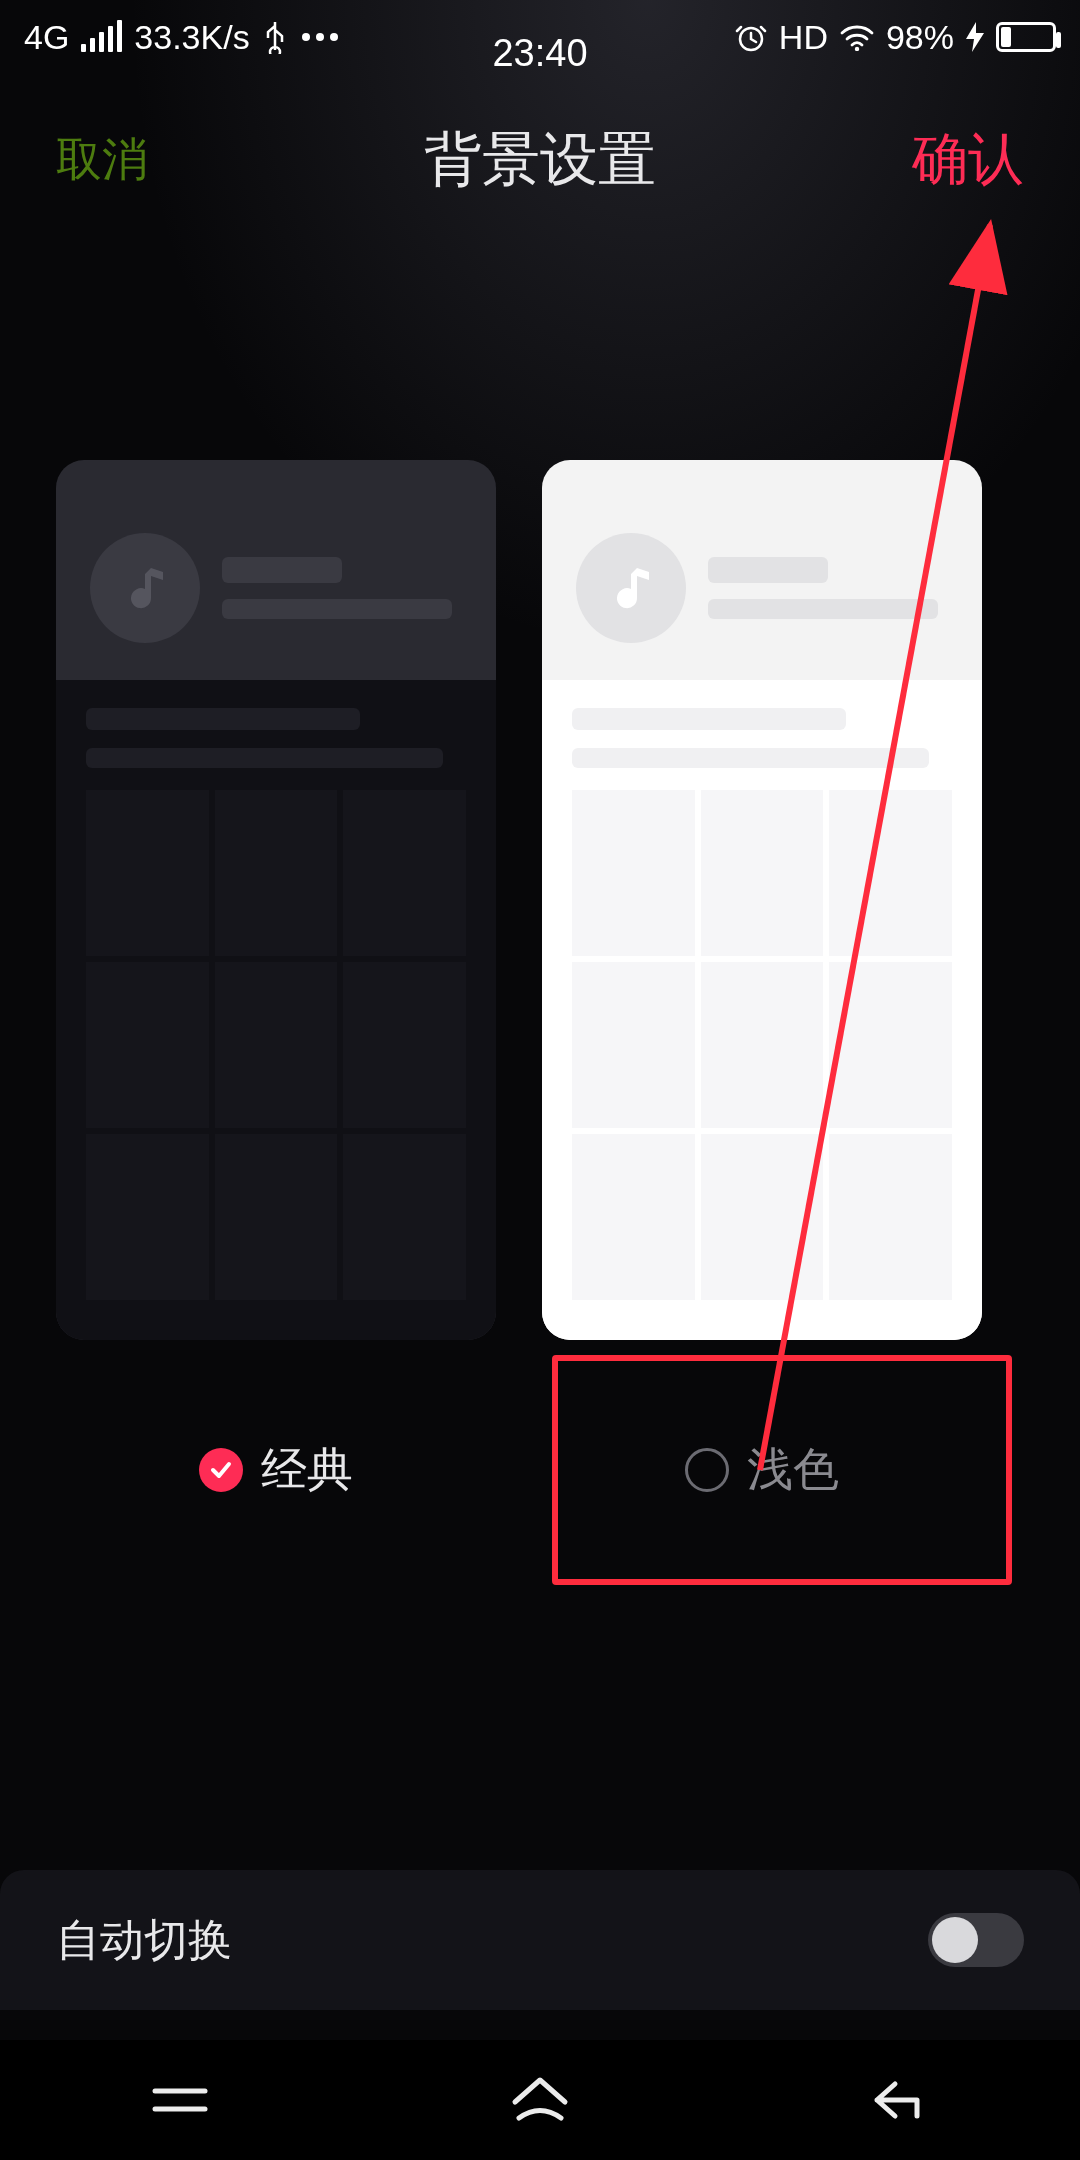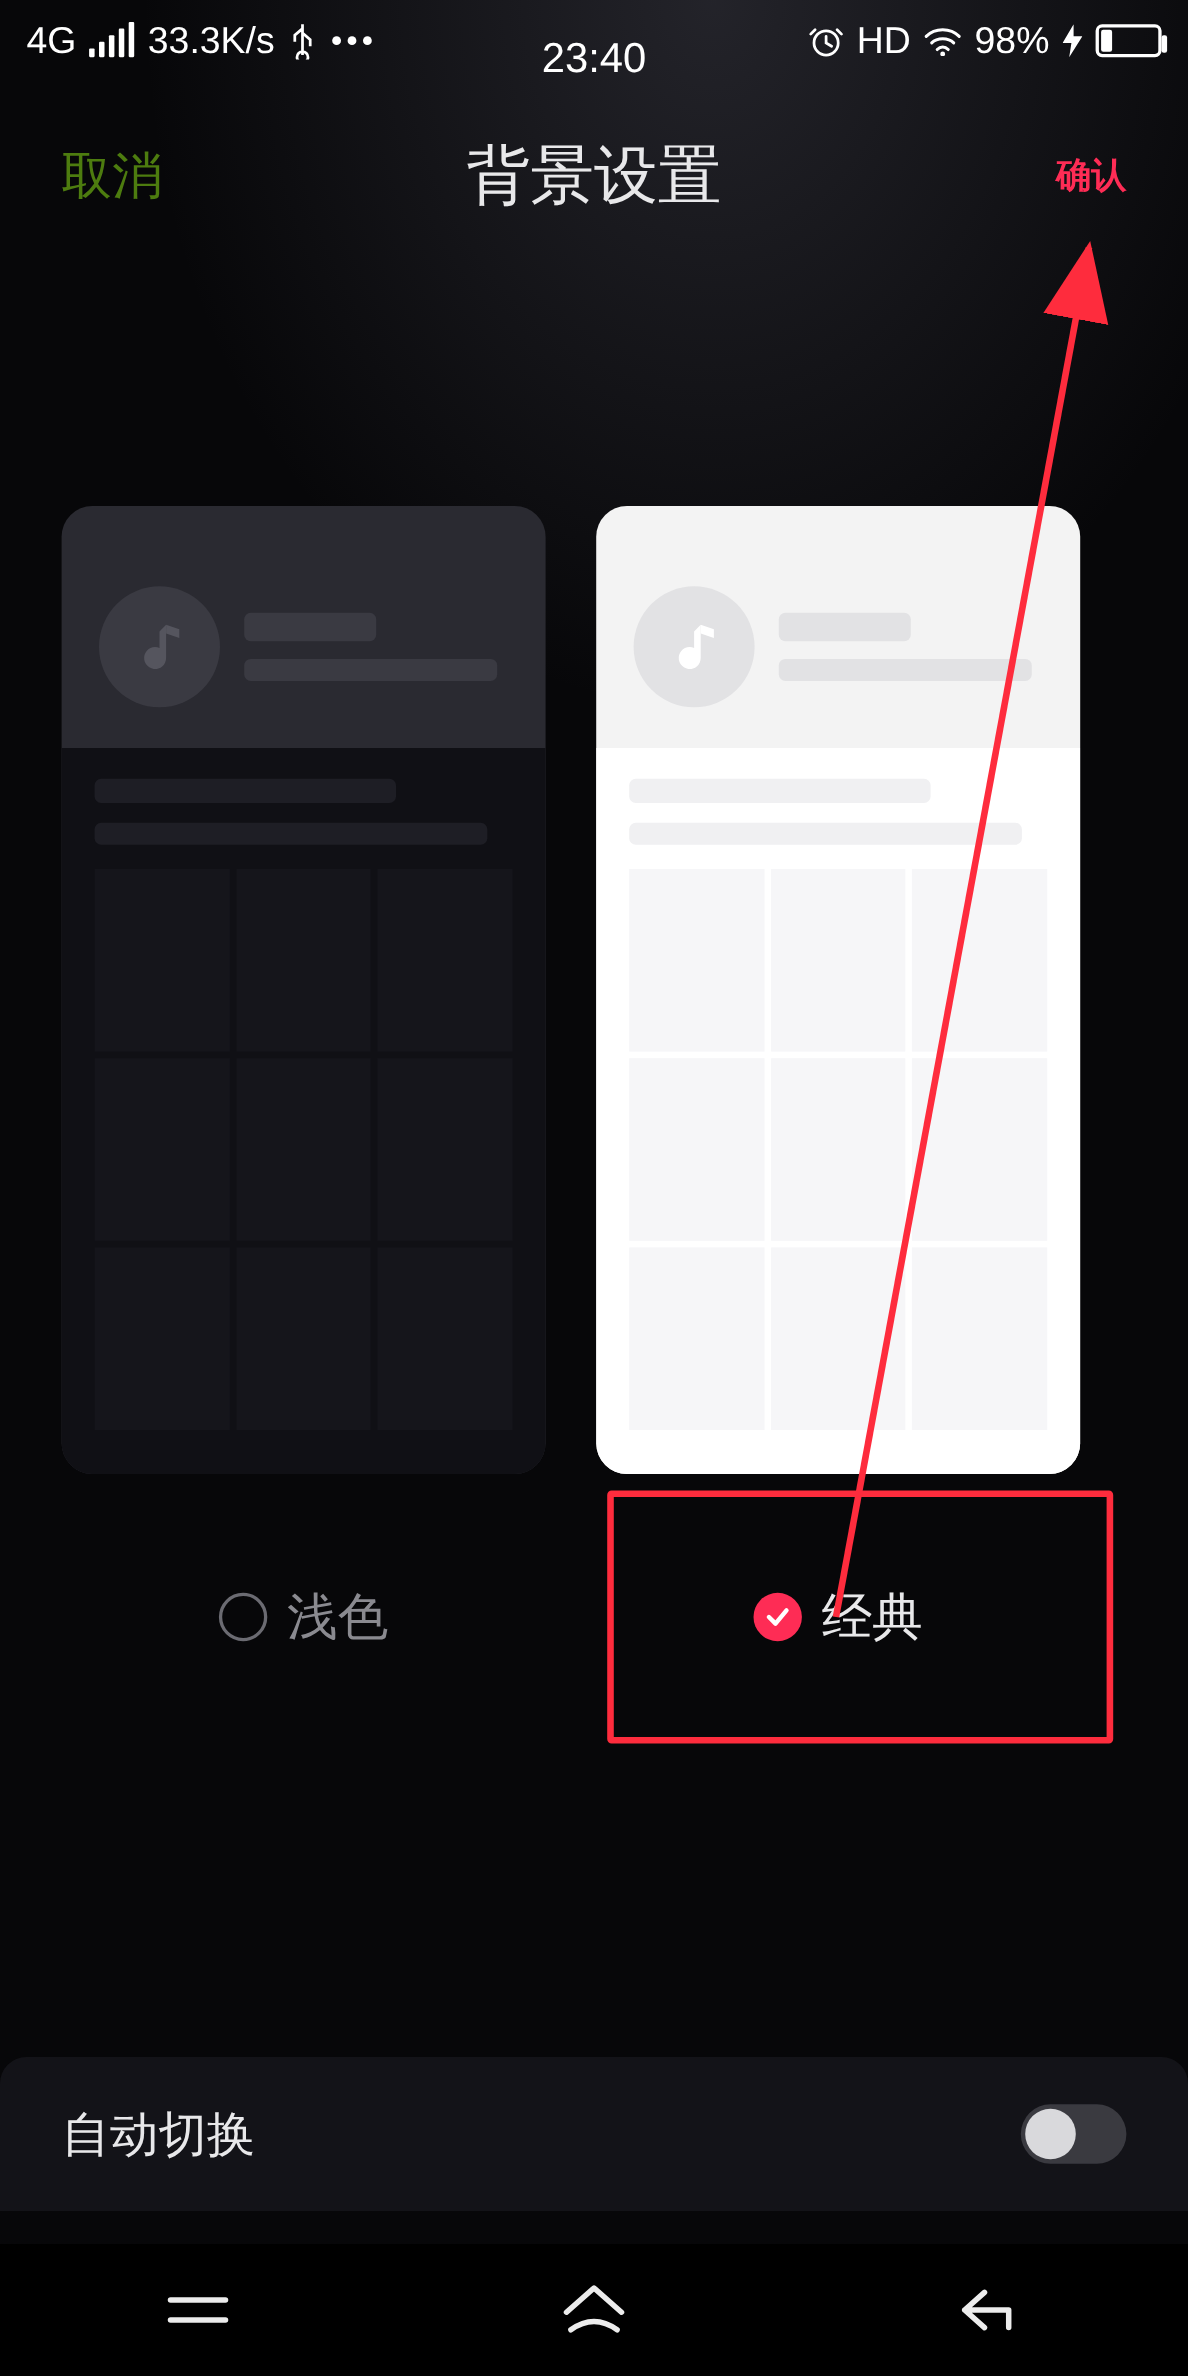--- a/index.html
+++ b/index.html
@@ -37,21 +37,21 @@
   .bolt { font-size:30px; line-height:1; }
 
   
   .header {
     position:absolute; top:100px; left:0; right:0; height:120px;
     display:flex; align-items:center; justify-content:space-between;
     padding:0 56px;
   }
   .header .title { position:absolute; left:50%; transform:translateX(-50%); font-size:58px; color:#e8e8ea; }
   .header .cancel { font-size:46px; color:#4d7c0f; }
-  .header .confirm { font-size:32px; color:#fe2c55; font-weight:700; }
+  .header .confirm { font-size:56px; color:#fe2c55; font-weight:400; }
 
   
   .cards {
     position:absolute; top:460px; left:0; right:0;
     display:flex; gap:46px; padding:0 56px;
   }
   .card {
     width:440px; height:880px; border-radius:28px; overflow:hidden; position:relative;
   }
   .card.dark { background:#2a2a31; }
@@ -261,30 +261,30 @@
         <div class="cell"></div>
           <div class="cell"></div>
           <div class="cell"></div>
       </div>
     </div>
   </div>
 </div>
 
 <div class="options">
   <div class="opt">
-    <span class="radio unselected"></span>
-    <span class="opt-label dim">浅色</span>
-  </div>
-  <div class="opt">
     <span class="radio selected">
       <svg class="check-mark" viewBox="0 0 24 24">
           <path d="M4 12 L10 18 L20 6" fill="none" stroke="#fff" stroke-width="4" stroke-linecap="round" stroke-linejoin="round"></path>
         </svg>
     </span>
     <span class="opt-label">经典</span>
+  </div>
+  <div class="opt">
+    <span class="radio unselected"></span>
+    <span class="opt-label dim">浅色</span>
   </div>
 </div>
 
 <div class="annot-box"></div>
 <svg class="annot-arrow" viewBox="0 0 1080 2160">
   <defs>
     <marker id="ah" markerWidth="14" markerHeight="14" refX="11" refY="5" orient="auto">
       <path d="M0 0 L12 5 L0 10 Z" fill="#fe2c3d"></path>
     </marker>
   </defs>

